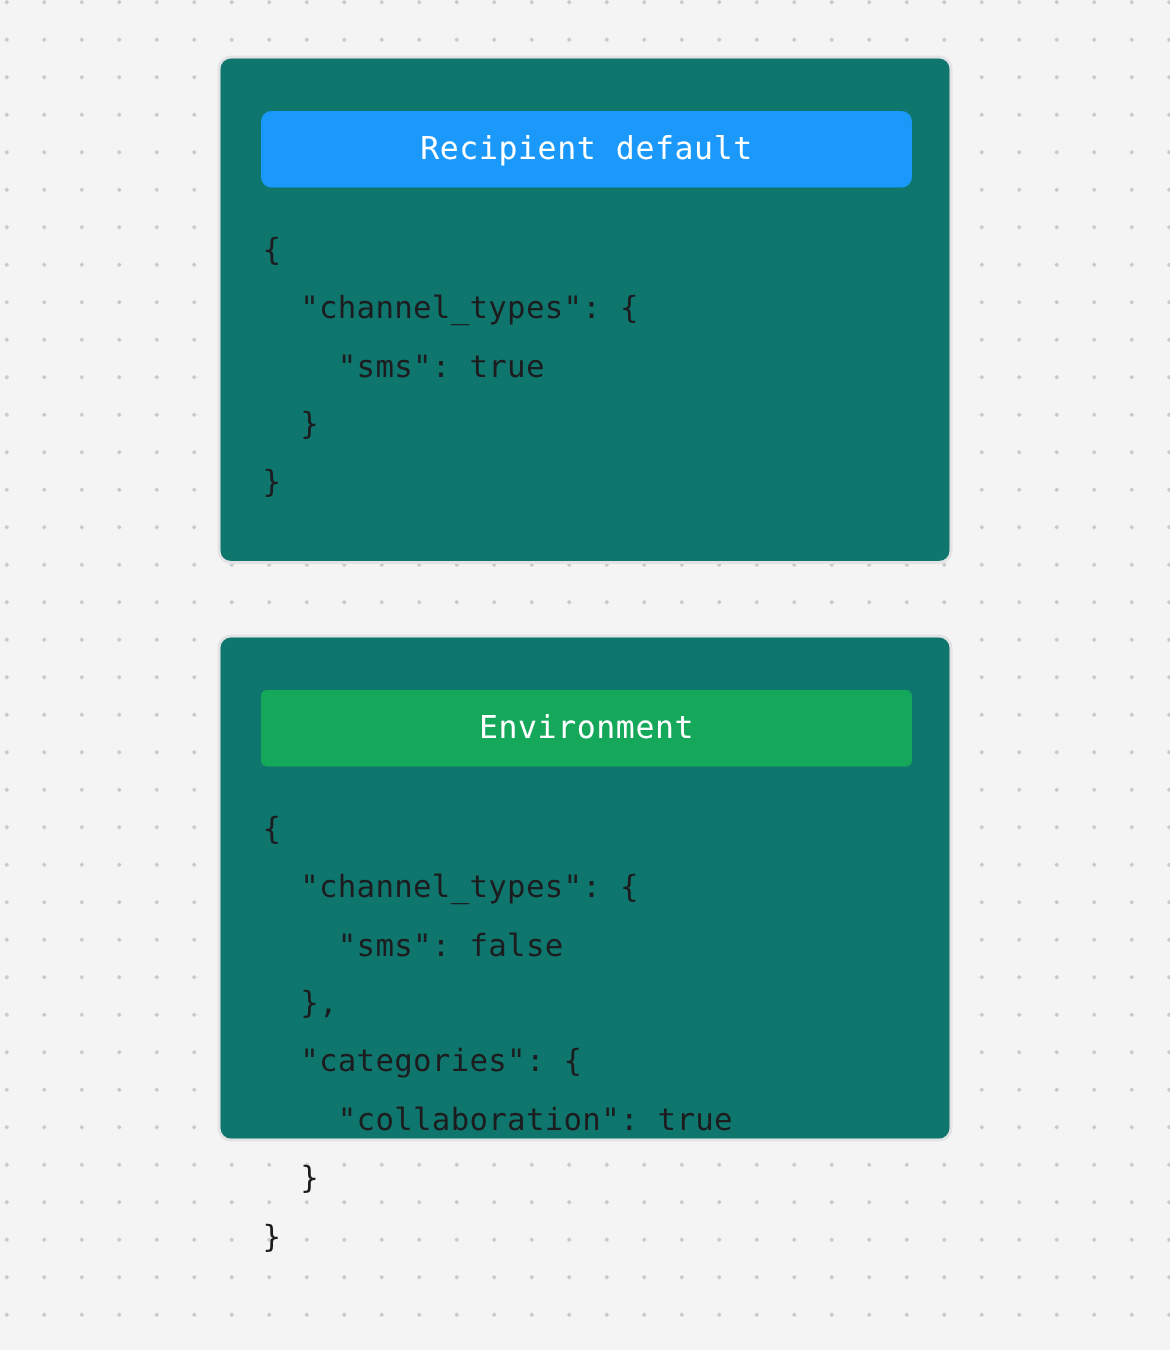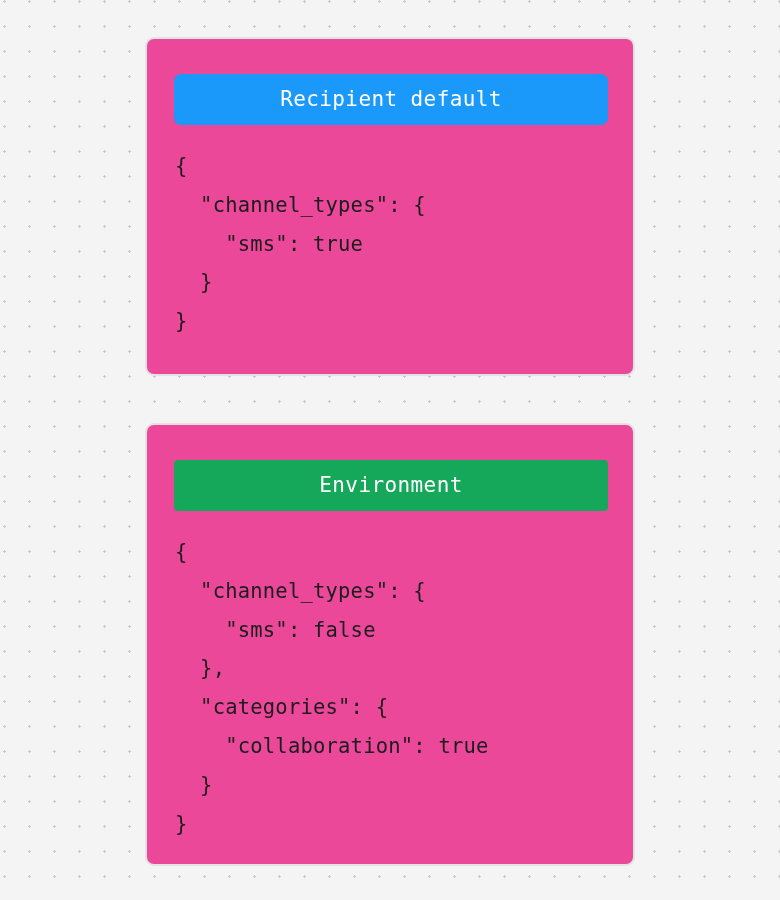--- a/index.html
+++ b/index.html
@@ -19,37 +19,37 @@
     overflow: hidden;
   }
 
   .canvas {
     position: absolute;
     inset: 0;
   }
 
   .card {
     position: absolute;
-    background: #ec4899;
+    background: #0f766e;
     border: 2px solid #e3e3e5;
     border-radius: 9px;
   }
 
   #card-recipient-default {
     left: 145px;
     top: 37px;
     width: 490px;
     height: 339px;
   }
 
   #card-environment {
     left: 145px;
     top: 423px;
     width: 490px;
-    height: 443px;
+    height: 338px;
   }
 
   .card-header {
     position: absolute;
     left: 27px;
     top: 35px;
     width: 434px;
     height: 51px;
     display: flex;
     align-items: center;

